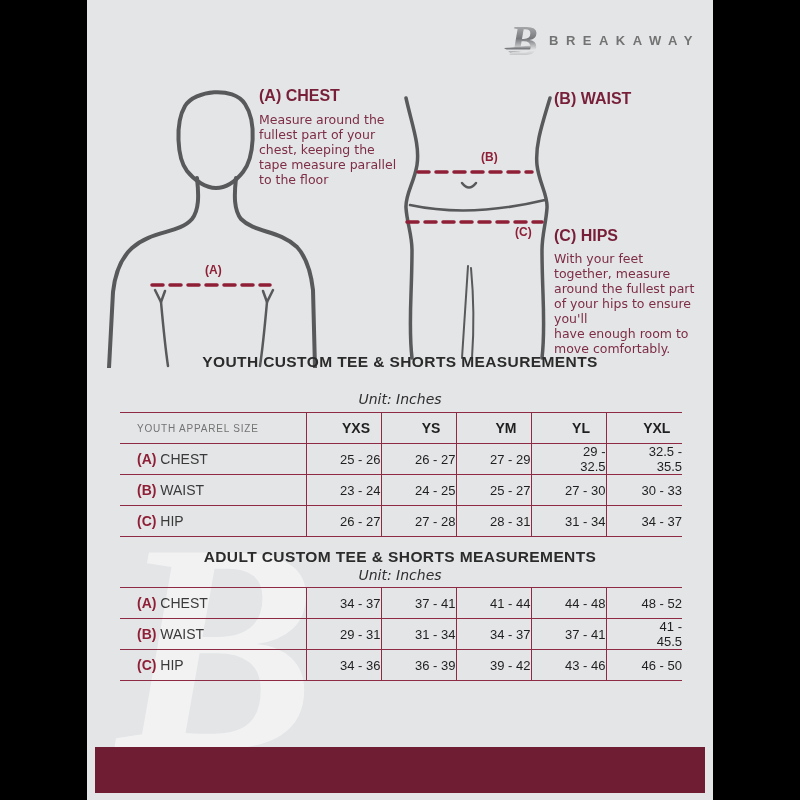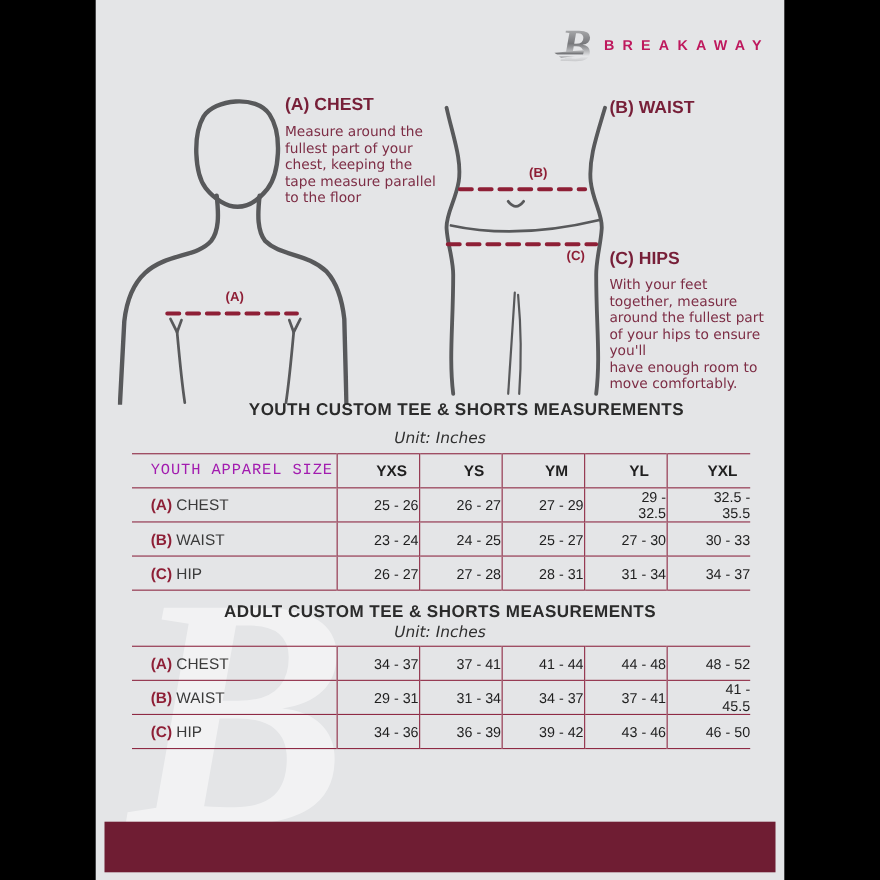--- a/index.html
+++ b/index.html
@@ -7,54 +7,54 @@
           font-family:"Liberation Sans",sans-serif;}
   .page{position:absolute;left:87px;top:0;width:626px;height:800px;background:#e4e5e7;overflow:hidden;}
 
   
   .hdr-title{position:absolute;left:30px;top:25px;white-space:nowrap;z-index:2;}
   .hdr-title span{display:inline-block;transform:scaleX(0.72);transform-origin:left top;
       font-size:30px;font-weight:700;letter-spacing:1px;color:#191919;
       font-family:"Liberation Sans",sans-serif;}
   .logo-svg{position:absolute;left:416px;top:18px;z-index:2;}
   .brand{position:absolute;left:462px;top:33px;font-size:13px;font-weight:700;
-      letter-spacing:7.5px;color:#be185d;z-index:2;}
+      letter-spacing:7.5px;color:#737373;z-index:2;}
 
   
   .guide-heading{position:absolute;font-size:16px;font-weight:700;color:#771f38;z-index:2;}
   .guide-body{position:absolute;font-size:12.5px;color:#7d2d45;
       line-height:1.2;white-space:pre-line;z-index:2;font-family:"DejaVu Sans",sans-serif;}
   .h-chest{left:172px;top:87px;} .b-chest{left:172px;top:112px;width:160px;}
   .h-waist{left:467px;top:90px;} .b-waist{left:467px;top:114px;width:158px;}
   .h-hips{left:467px;top:227px;} .b-hips{left:467px;top:251px;width:160px;}
 
   .fig{position:absolute;z-index:1;}
   .fig-upper{left:20px;top:78px;}
   .fig-lower{left:303px;top:95px;}
   .dash-label{position:absolute;font-size:12px;font-weight:700;color:#8e1f36;z-index:2;}
   .lab-a{left:118px;top:263px;} .lab-b{left:394px;top:150px;} .lab-c{left:428px;top:225px;}
 
   
   .sec-title{position:absolute;left:0;width:626px;text-align:center;font-size:15.5px;
       font-weight:700;letter-spacing:0.4px;color:#2b2b2b;z-index:2;}
   .sec-unit{position:absolute;left:0;width:626px;text-align:center;font-size:14px;
       font-style:italic;color:#2f2f2f;z-index:2;font-family:"DejaVu Sans",sans-serif;}
-  .t-youth{top:364px;margin-left:24px;} .u-youth{top:391px;}
+  .t-youth{top:353px;} .u-youth{top:391px;}
   .t-adult{top:548px;} .u-adult{top:567px;}
 
   
   .size-table{position:absolute;left:33px;width:562px;border-collapse:collapse;
       table-layout:fixed;z-index:2;}
   .tbl-youth{top:412px;} .tbl-adult{top:587px;}
   .size-table tr{border-top:1.5px solid #8e2a44;}
   .size-table tr:last-child{border-bottom:1.5px solid #8e2a44;}
   .size-table td{height:30px;padding:0;}
   .size-table td + td{border-left:1.5px solid #8e2a44;padding-left:25px;}
   .cell-first{text-align:left;padding-left:17px !important;}
-  .col-head{font-size:14px;letter-spacing:0.8px;color:#a21caf;font-family:Liberation Mono, monospace;}
+  .col-head{font-size:10px;letter-spacing:0.8px;color:#737373;}
   .size-head{text-align:center;font-size:14px;font-weight:700;color:#1f1f1f;}
   .row-label{font-size:14px;color:#3a3a3a;}
   .row-prefix{font-weight:700;color:#8e1f36;}
   .val{text-align:right;font-size:13px;color:#1f1f1f;}
 
   
   .footer-bar{position:absolute;left:8px;top:747px;width:610px;height:46px;
       background:#6f1d33;z-index:3;}
   .watermark{position:absolute;left:30px;top:498px;font-size:300px;line-height:1;
       font-weight:700;font-style:italic;font-family:"Liberation Serif",serif;

